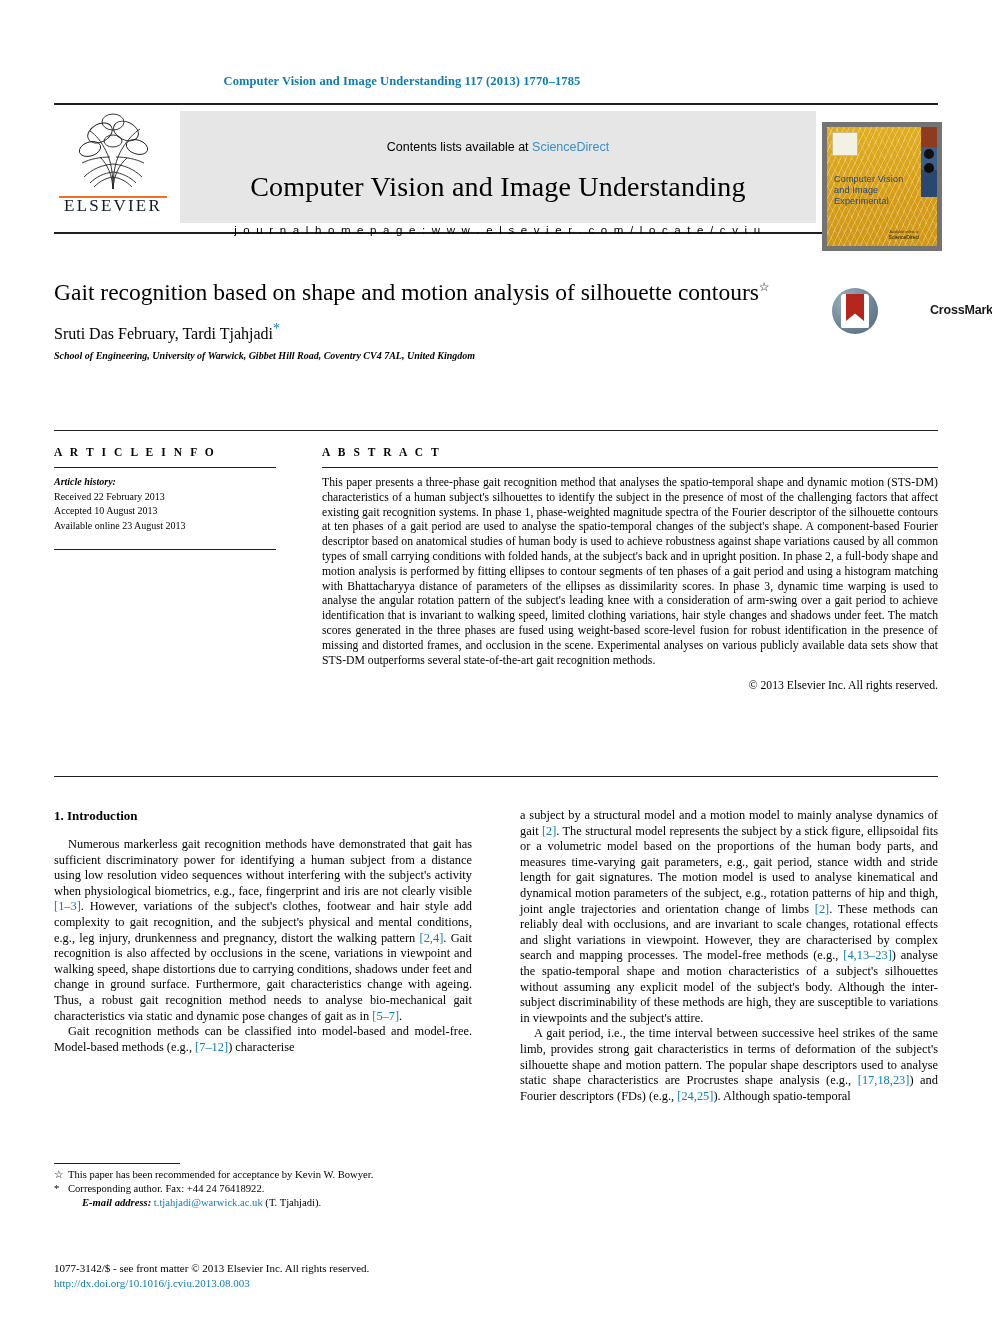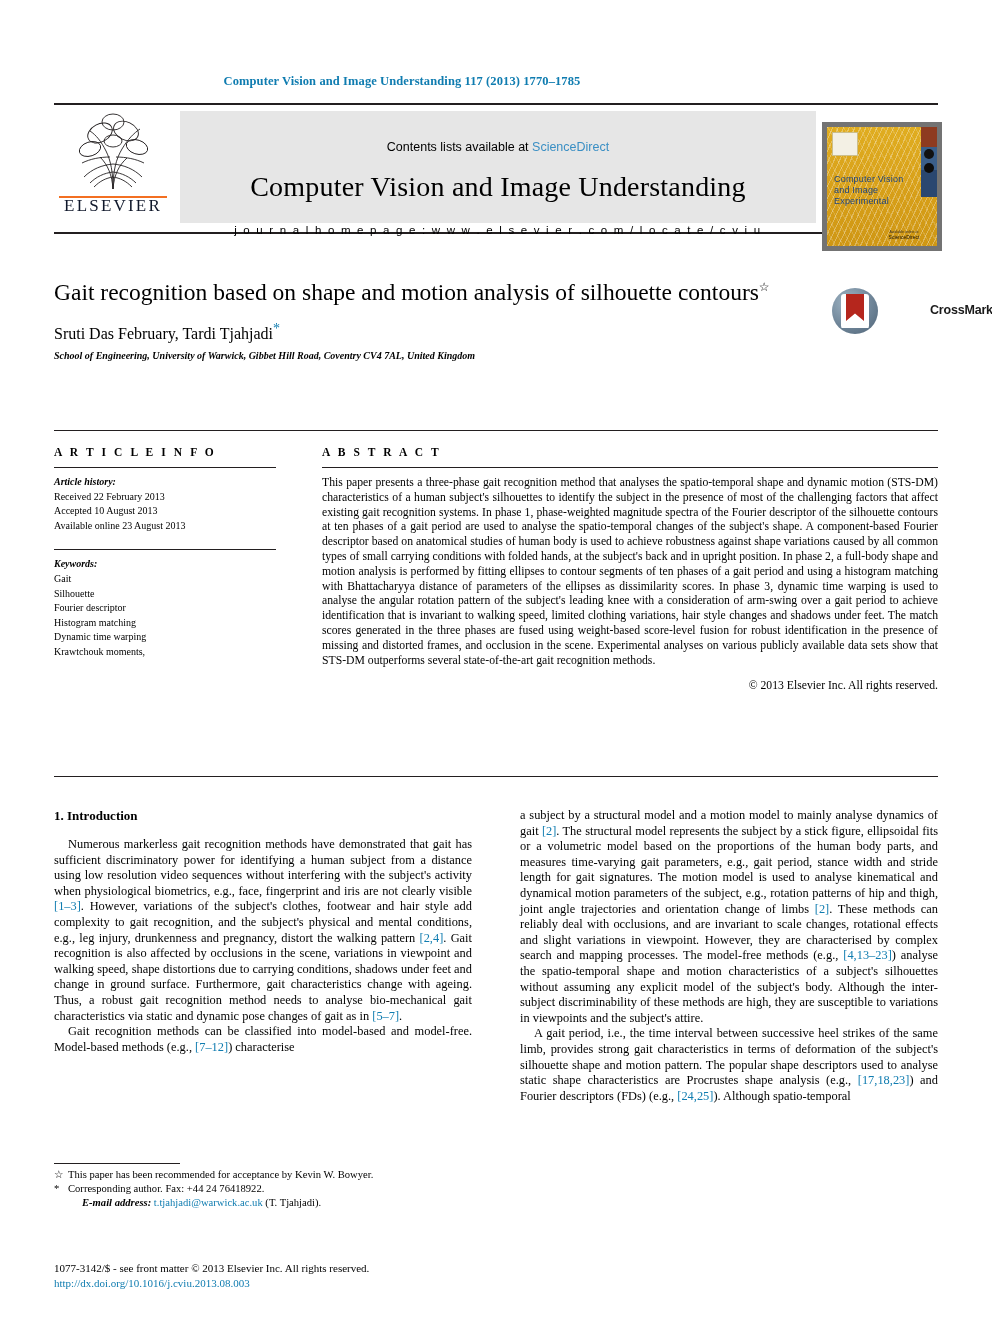--- a/index.html
+++ b/index.html
@@ -451,29 +451,20 @@
   <div class="info-col">
     <div class="sec-head">A R T I C L E   I N F O</div>
     <div class="thin-rule"></div>
     <div class="info-group">
       <div class="lab">Article history:</div>
       <div>Received 22 February 2013</div>
       <div>Accepted 10 August 2013</div>
       <div>Available online 23 August 2013</div>
     </div>
     <div class="info-rule2"></div>
-    <div class="info-group">
-      <div class="lab">Keywords:</div>
-      <div>Gait</div>
-      <div>Silhouette</div>
-      <div>Fourier descriptor</div>
-      <div>Histogram matching</div>
-      <div>Dynamic time warping</div>
-      <div>Krawtchouk moments,</div>
-    </div>
   </div>
 
   <div class="abs-col">
     <div class="sec-head">A B S T R A C T</div>
     <div class="thin-rule"></div>
     <div class="abstract-text">This paper presents a three-phase gait recognition method that analyses the spatio-temporal shape and dynamic motion (STS-DM) characteristics of a human subject's silhouettes to identify the subject in the presence of most of the challenging factors that affect existing gait recognition systems. In phase 1, phase-weighted magnitude spectra of the Fourier descriptor of the silhouette contours at ten phases of a gait period are used to analyse the spatio-temporal changes of the subject's shape. A component-based Fourier descriptor based on anatomical studies of human body is used to achieve robustness against shape variations caused by all common types of small carrying conditions with folded hands, at the subject's back and in upright position. In phase 2, a full-body shape and motion analysis is performed by fitting ellipses to contour segments of ten phases of a gait period and using a histogram matching with Bhattacharyya distance of parameters of the ellipses as dissimilarity scores. In phase 3, dynamic time warping is used to analyse the angular rotation pattern of the subject's leading knee with a consideration of arm-swing over a gait period to achieve identification that is invariant to walking speed, limited clothing variations, hair style changes and shadows under feet. The match scores generated in the three phases are fused using weight-based score-level fusion for robust identification in the presence of missing and distorted frames, and occlusion in the scene. Experimental analyses on various publicly available data sets show that STS-DM outperforms several state-of-the-art gait recognition methods.</div>
     <div class="copyright">© 2013 Elsevier Inc. All rights reserved.</div>
   </div>
 
   <div class="abs-bottom-rule"></div>

